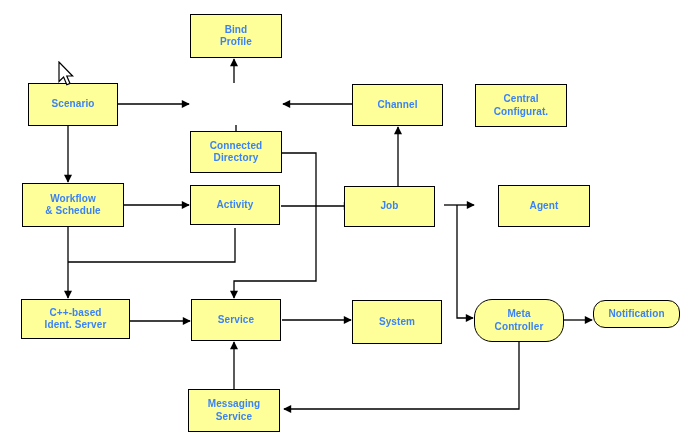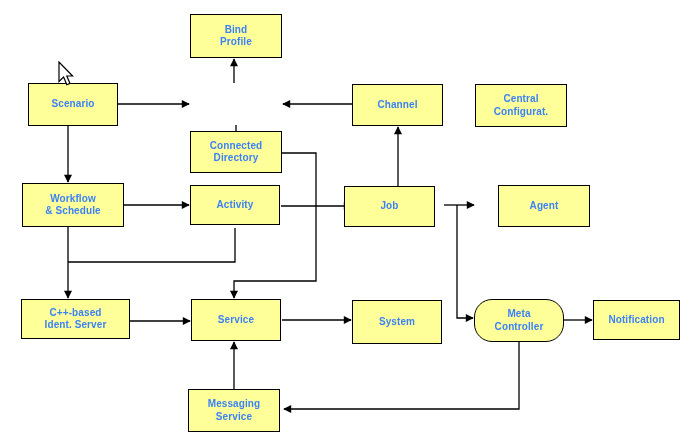--- a/index.html
+++ b/index.html
@@ -118,21 +118,21 @@
       <div class="node" style="left: 191px; top: 299px; width: 90px; height: 42px;">
         <span class="label">Service</span>
       </div>
       <div class="node" style="left: 352px; top: 300px; width: 90px; height: 44px; align-items: center;">
         <span class="label">System</span>
       </div>
       <div class="node" style="left: 474px; top: 299px; width: 90px; height: 43px; border-radius: 18px;">
         <span class="label">Meta
 Controller</span>
       </div>
-      <div class="node" style="left: 593px; top: 300px; width: 87px; height: 40px;">
+      <div class="node" style="left: 593px; top: 300px; width: 87px; height: 28px; border-radius: 12px;">
         <span class="label">Notification</span>
       </div>
       <div class="node" style="left: 188px; top: 389px; width: 92px; height: 43px;">
         <span class="label">Messaging
 Service</span>
       </div>
     </div>
 
   <svg id="cursor" viewBox="0 0 18 27">
     <polygon points="1,1 1,20.5 5.6,16.1 8.8,23.8 12,22.4 8.8,15 14.6,15" fill="#ffffff" stroke="#000000" stroke-width="1.2"></polygon>

